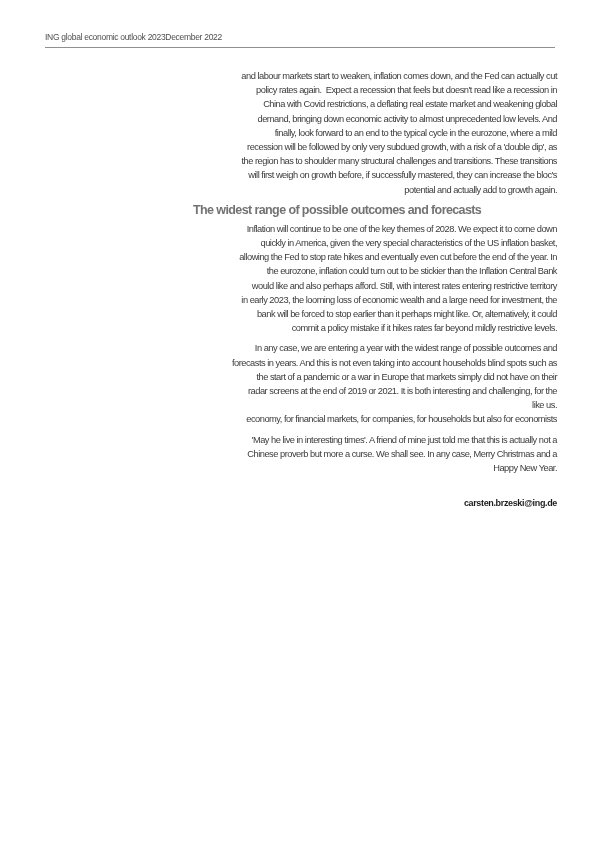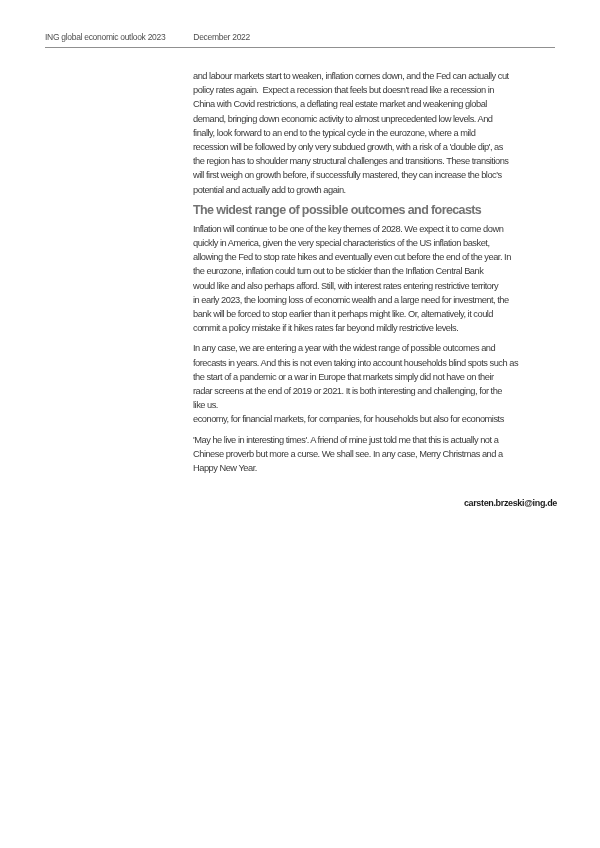--- a/index.html
+++ b/index.html
@@ -17,39 +17,40 @@
   }
   .header {
     position: absolute;
     left: 45px;
     top: 32px;
     width: 510px;
   }
   .header-row {
     display: flex;
     align-items: flex-end;
-    gap: 28px;
+    gap: 0;
     font-size: 8.5px;
     letter-spacing: -0.3px;
     color: #4e4e4e;
     line-height: 11px;
   }
   .header-rule {
     margin-top: 4px;
     height: 1px;
     background: #909090;
   }
   .body-col {
     position: absolute;
     left: 193px;
     top: 69px;
     width: 364px;
   }
   .para {
     margin: 0 0 6px 0;
+    text-align: right;
   }
   .para .line {
     font-size: 9.3px;
     line-height: 14.2px;
     letter-spacing: -0.5px;
     color: #3b3b3b;
     white-space: pre;
   }
   .section-heading {
     margin: 3px 0 4px 0;

